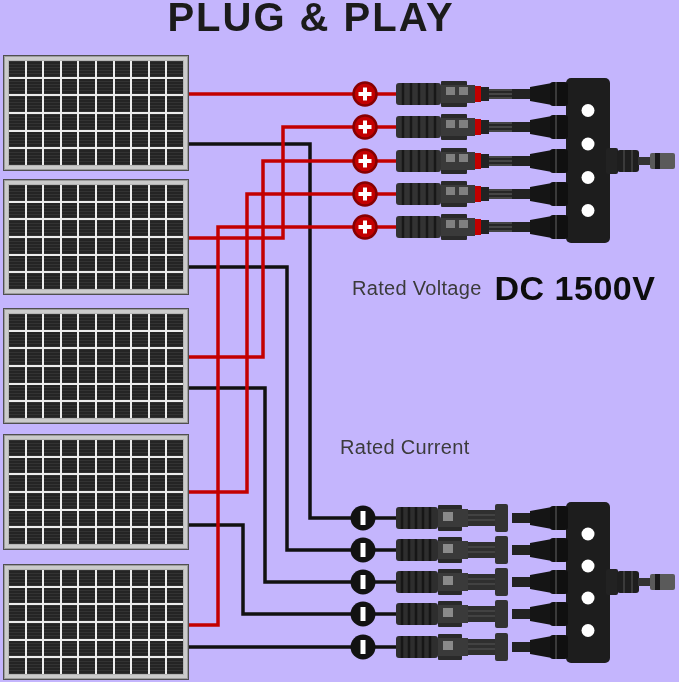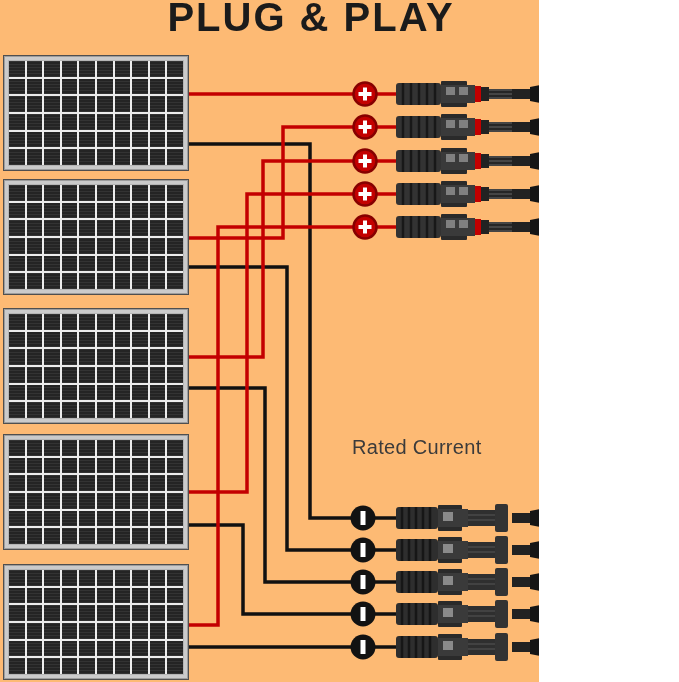--- a/index.html
+++ b/index.html
@@ -1,31 +1,31 @@
 <!DOCTYPE html>
 <html><head>
 <meta charset="utf-8">
 <style>
   html,body{margin:0;padding:0;background:#fff;}
-  .canvas{position:relative;width:539px;height:682px;background:#fdba74;
+  .canvas{position:relative;width:679px;height:682px;background:#c4b5fd;
           font-family:"Liberation Sans",sans-serif;overflow:hidden;}
   .title{position:absolute;top:-5px;left:0;width:622px;text-align:center;
          font-size:40px;font-weight:bold;letter-spacing:2px;color:#1b1b1b;white-space:nowrap;}
   .panel{position:absolute;box-sizing:border-box;background:#cbcbcb;
          border:1px solid #4f4f4f;padding:4px;box-shadow:inset 0 0 0 1px #9d9d9d;}
   .cells{display:grid;width:100%;height:100%;gap:2px;background:#ececec;
          border:1px solid #b5b5b5;box-sizing:border-box;}
   .cell{background:#242424;
         background-image:repeating-linear-gradient(0deg,rgba(255,255,255,.07) 0 1px,rgba(0,0,0,0) 1px 3px);}
   #wiring{position:absolute;left:0;top:0;}
   .spec{position:absolute;display:flex;align-items:center;white-space:nowrap;}
   .spec-label{font-size:20px;color:#3b3b3b;letter-spacing:.3px;}
   .spec-value{font-size:34px;font-weight:bold;color:#0d0d0d;letter-spacing:.5px;}
   #spec-voltage{left:352px;top:269px;gap:13px;}
-  #spec-current{left:352px;top:436px;gap:16px;}
+  #spec-current{left:340px;top:436px;gap:16px;}
 </style>
 </head>
 <body>
 
 <div class="canvas">
   <div class="title">PLUG &amp; PLAY</div>
   <div id="panels">
       <div class="panel" style="left: 3px; top: 55px; width: 186px; height: 116px;">
         <div class="cells" style="grid-template-columns: repeat(10, 1fr); grid-template-rows: repeat(6, 1fr);">
           <div class="cell"></div>
@@ -655,16 +655,20 @@
       </g>
       <g>
         <circle cx="363" cy="614" r="12.5" fill="#121212"></circle>
         <line x1="363" y1="607" x2="363" y2="621" stroke="#fff" stroke-width="5"></line>
       </g>
       <g>
         <circle cx="363" cy="647" r="12.5" fill="#121212"></circle>
         <line x1="363" y1="640" x2="363" y2="654" stroke="#fff" stroke-width="5"></line>
       </g>
     </svg>
+  <div class="spec" id="spec-voltage">
+    <span class="spec-label">Rated Voltage</span>
+    <span class="spec-value">DC 1500V</span>
+  </div>
   <div class="spec" id="spec-current">
     <span class="spec-label">Rated Current</span>
   </div>
 </div>
 
 </body></html>

